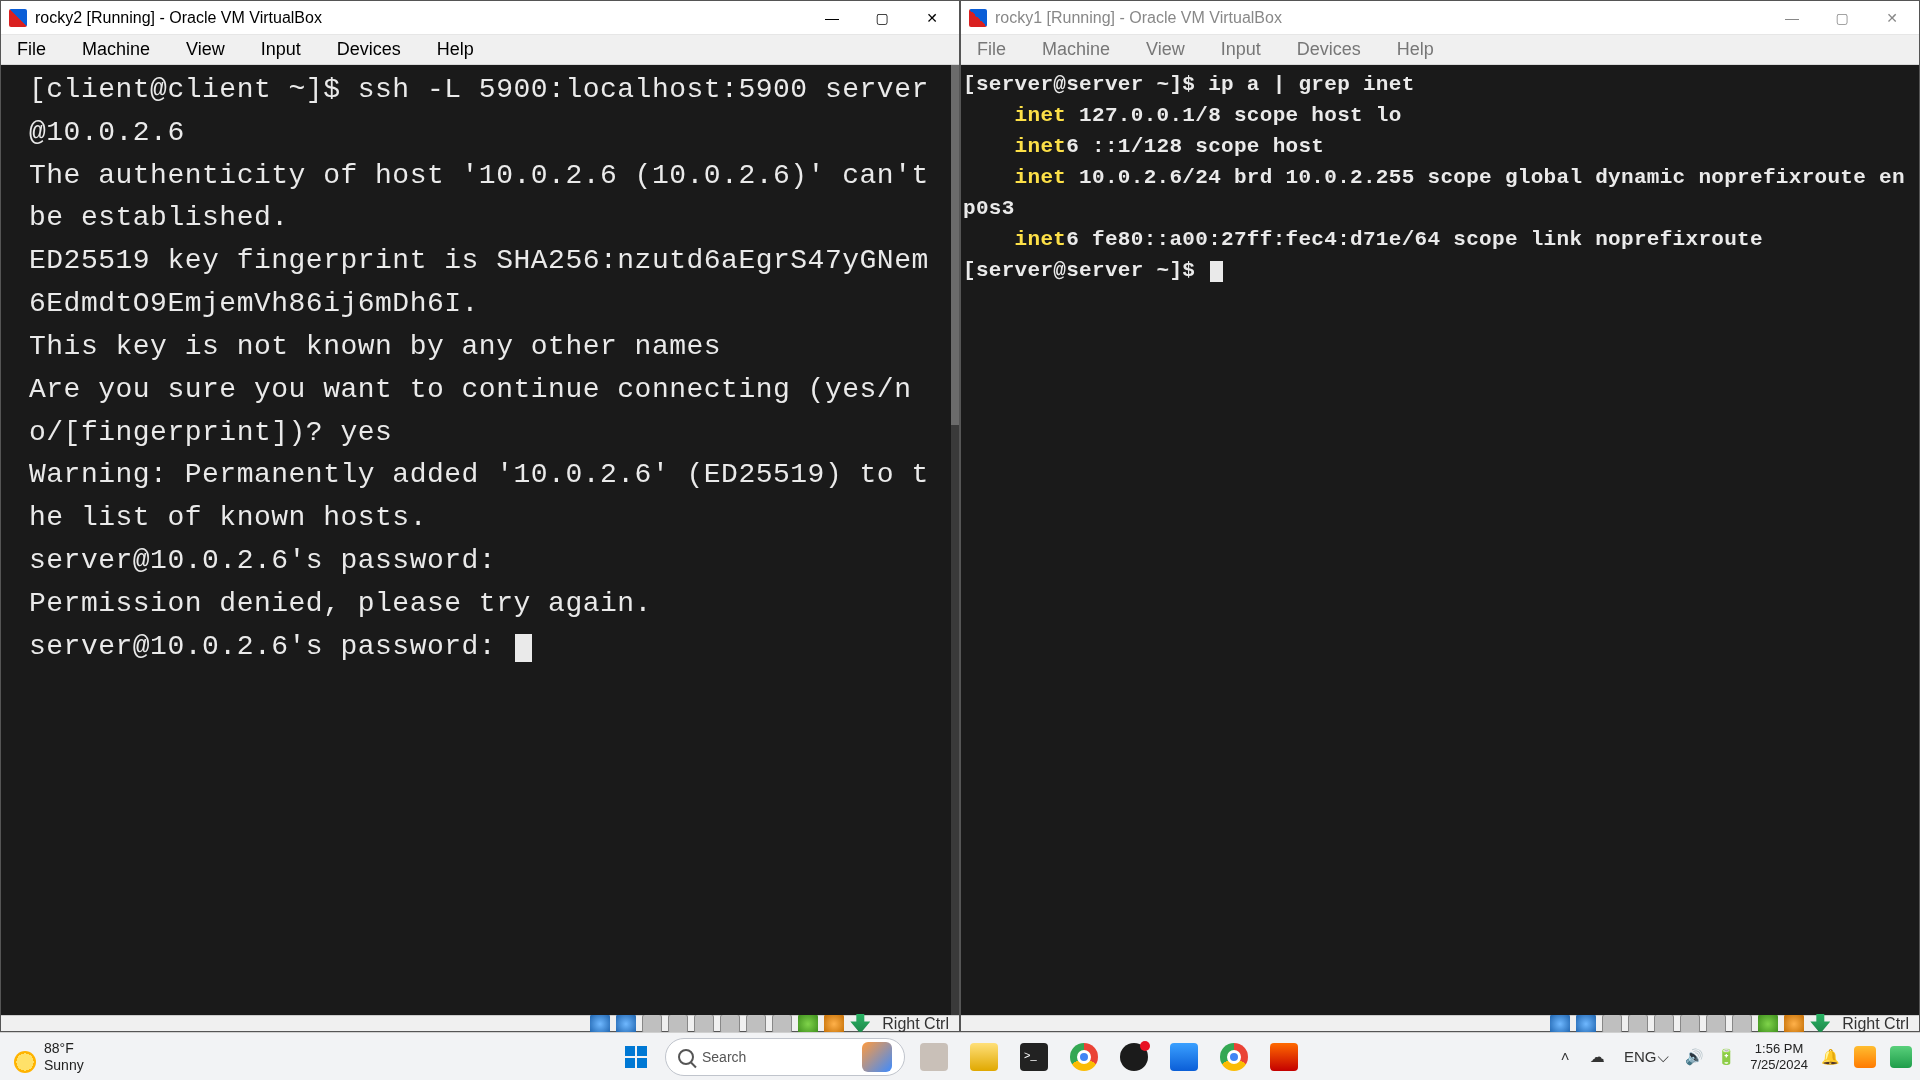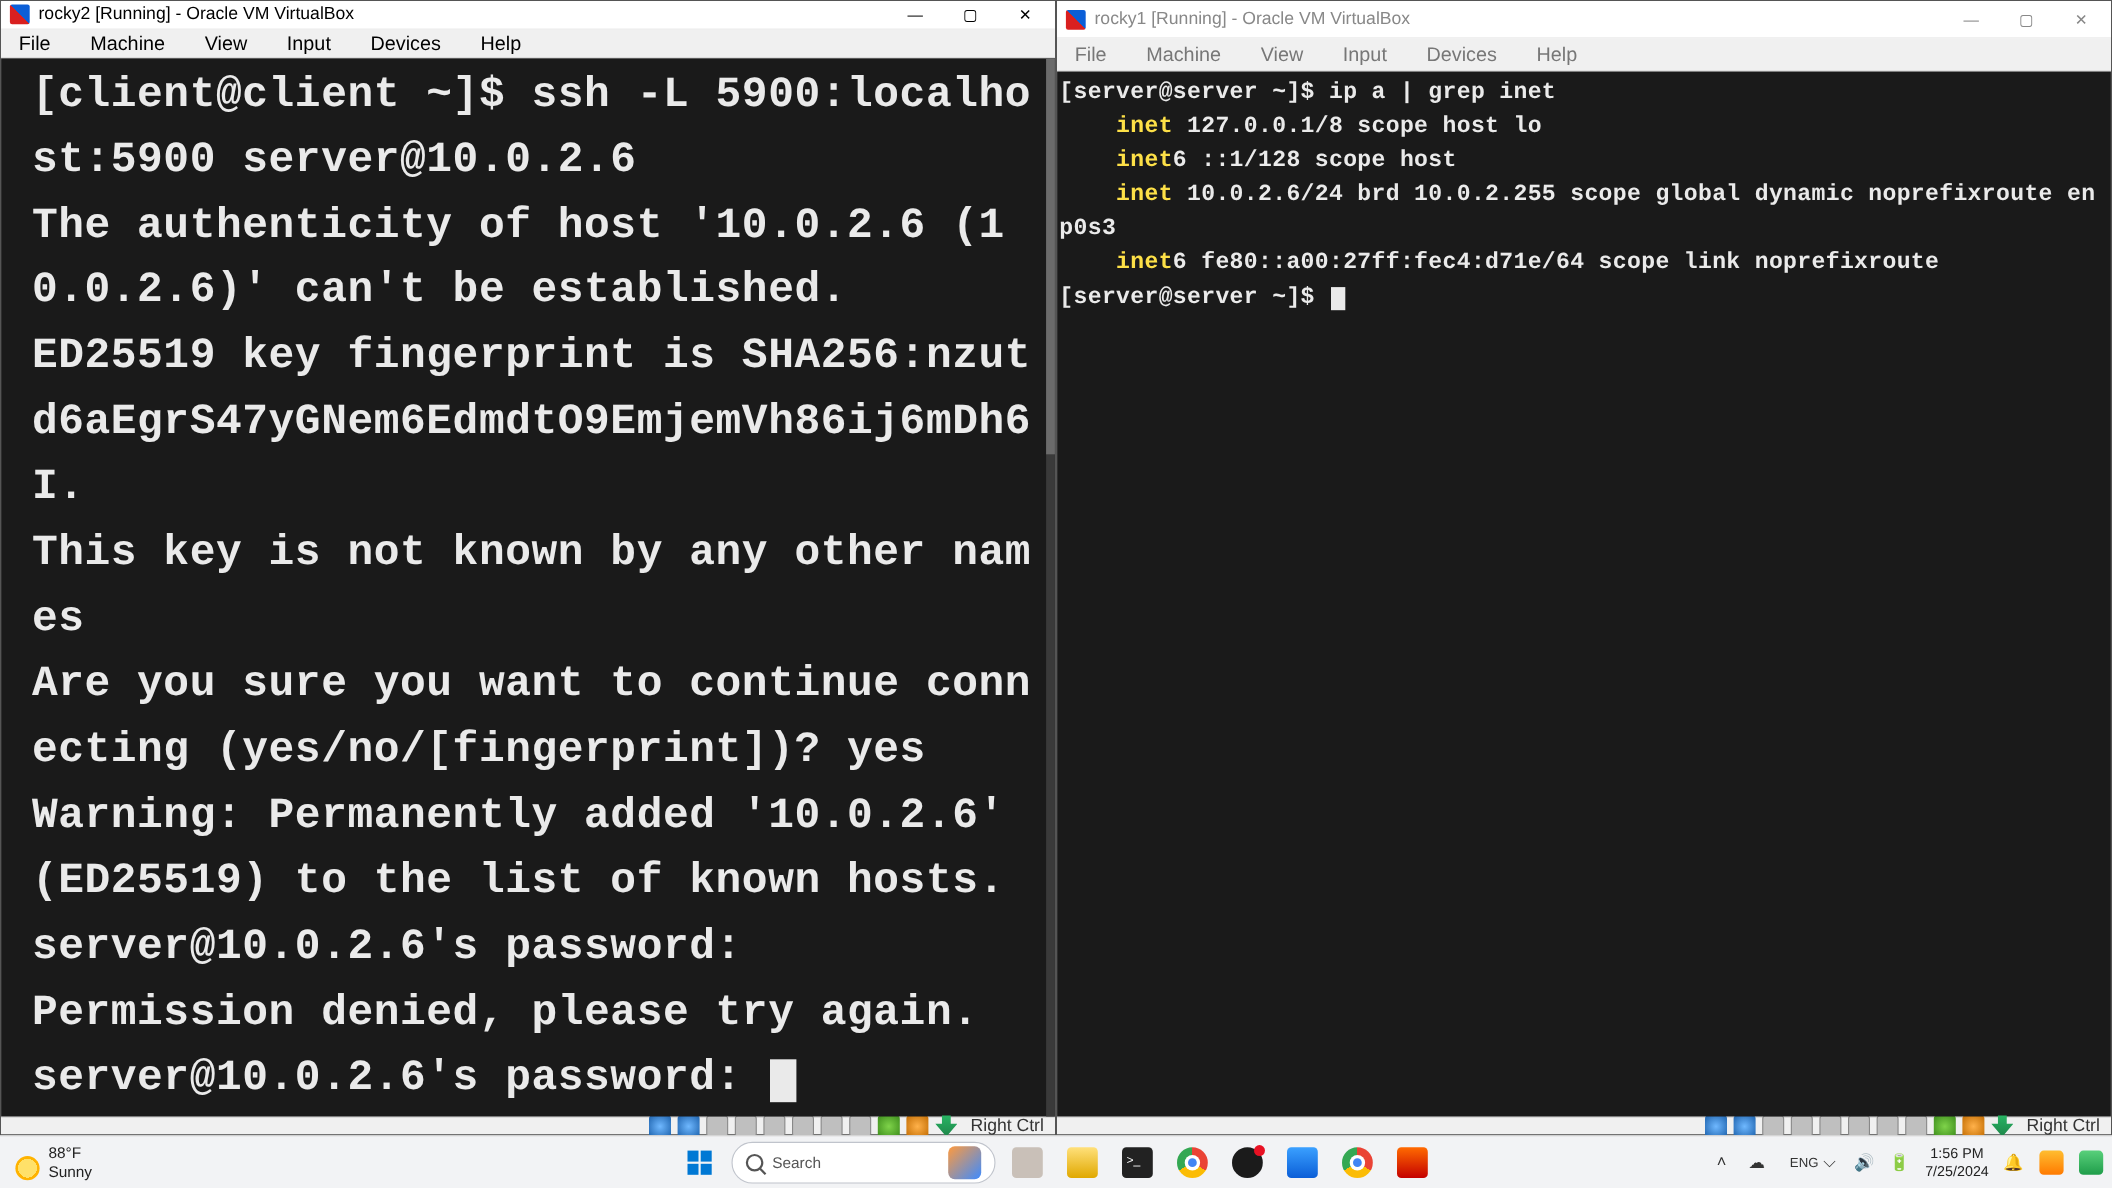--- a/index.html
+++ b/index.html
@@ -62,21 +62,21 @@
   .term-wrap { flex: 1; background: #1a1a1a; position: relative; display: flex; }
   .term {
     flex: 1;
     padding: 4px 6px 4px 2px;
     font-family: "Consolas", "Liberation Mono", monospace;
     color: #eaeaea;
     white-space: pre-wrap;
     word-break: break-all;
     overflow: hidden;
   }
-  .term.left-term  { font-size: 39px; line-height: 1.53; letter-spacing: 0.5px; font-weight: 700; padding-left: 28px; }
+  .term.left-term  { font-size: 28px; line-height: 1.53; letter-spacing: 0.5px; font-weight: 400; padding-left: 28px; }
   .term.right-term { font-size: 21px; line-height: 1.48; letter-spacing: 0.3px; font-weight: 600; }
   .scroll-track {
     width: 8px; background: #3a3a3a;
   }
   .scroll-thumb { width: 8px; height: 360px; background: #6b6b6b; }
   .red { color: #fde047; font-weight: bold; }
   .cursor {
     display: inline-block;
     width: 0.6em; height: 1em;
     background: #eaeaea;
@@ -338,21 +338,21 @@
           <div class="app-icon ic-chrome"></div>
         </div>
       <div class="task-btn">
           <div class="app-icon ic-img"></div>
         </div>
     </div>
 
     <div class="systray">
       <div class="tray-ico">˄</div>
       <div class="tray-ico">☁</div>
-      <div class="tray-ico" style="font-size:12px;padding-left:20px;">ENG</div>
+      <div class="tray-ico" style="font-size:15px;padding-left:20px;">ENG</div>
       <div class="tray-ico">⌵</div>
       <div class="tray-ico">🔊</div>
       <div class="tray-ico">🔋</div>
       <div class="clock">
         <div>1:56 PM</div>
         <div>7/25/2024</div>
       </div>
       <div class="tray-ico">🔔</div>
       <div class="accent-block"></div>
       <div class="accent-block2"></div>

